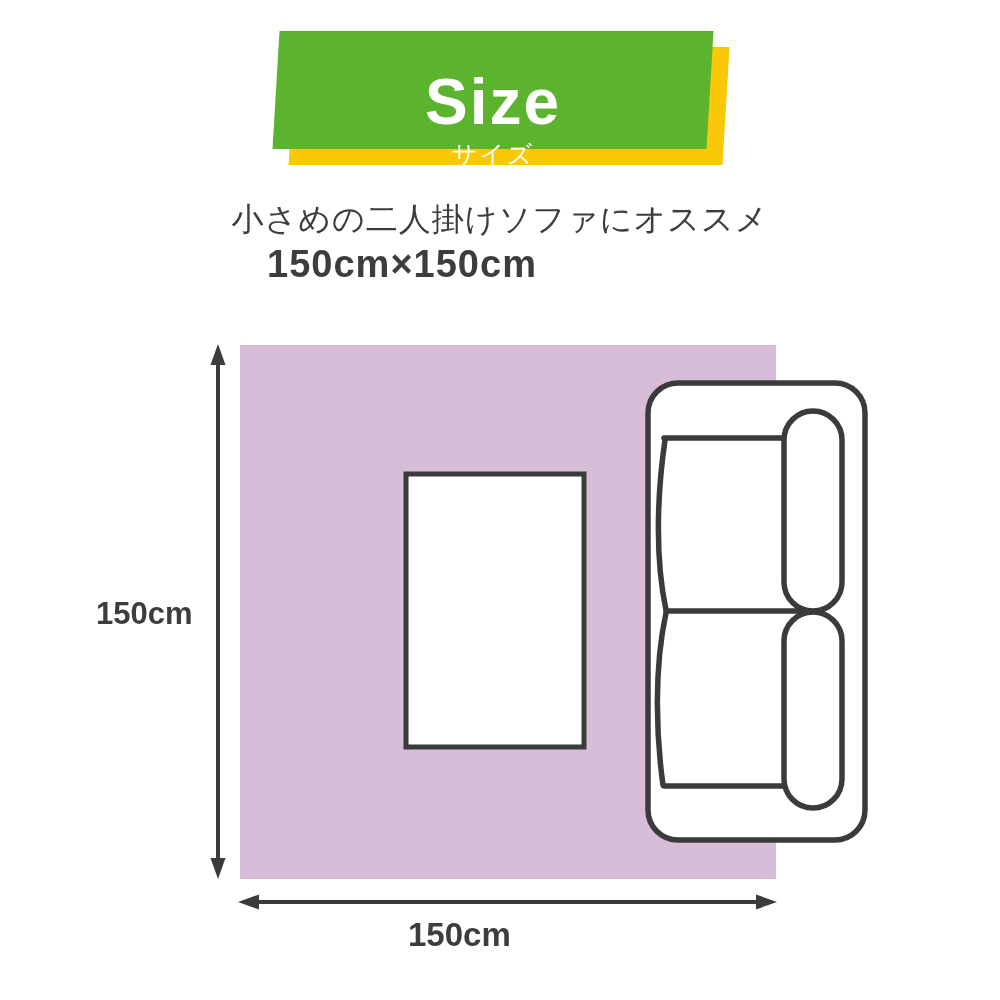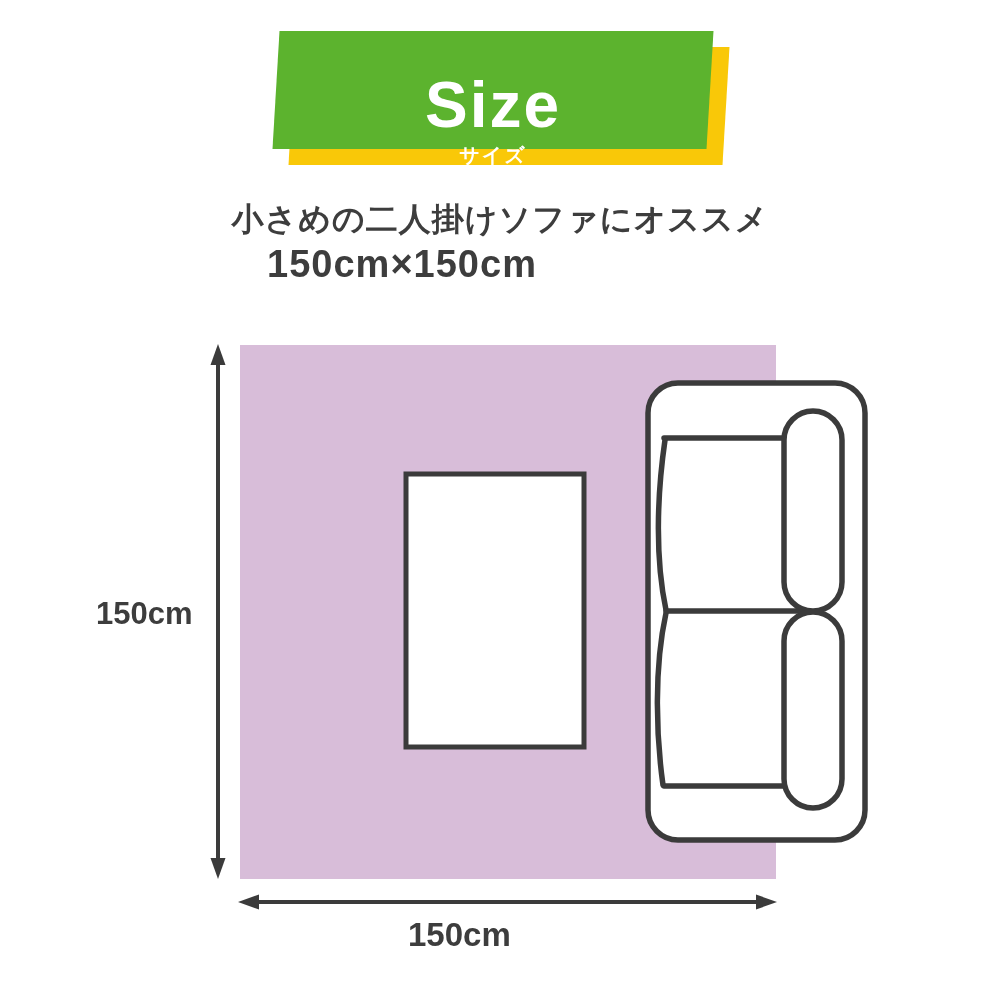--- a/index.html
+++ b/index.html
@@ -21,26 +21,26 @@
   .banner-text{
     position:absolute;left:276px;top:31px;width:434px;height:127px;
     display:flex;flex-direction:column;align-items:center;justify-content:center;
     color:#ffffff;text-align:center;margin-top:23px;
   }
   .banner-title{
     font-size:64px;font-weight:bold;line-height:1;letter-spacing:2px;
     margin-top:2px;
   }
   .banner-sub{
-    font-size:20px;font-weight:bold;line-height:1;margin-top:8px;letter-spacing:2px;
+    font-size:25px;font-weight:normal;line-height:1;margin-top:8px;letter-spacing:2px;
   }
   
   .desc-line1{
     position:absolute;left:0;top:198px;width:1000px;text-align:center;
-    color:var(--text-dark);font-size:32px;font-weight:700;letter-spacing:1px;
+    color:var(--text-dark);font-size:32px;font-weight:400;letter-spacing:1px;
   }
   .desc-line2{
     position:absolute;left:0;top:243px;width:804px;text-align:center;
     color:var(--text-dark);font-size:38px;font-weight:600;letter-spacing:1px;
   }
   
   .diagram-svg{position:absolute;left:0;top:0;width:1000px;height:1000px;}
   .dim-label{
     position:absolute;color:var(--text-dark);font-weight:bold;text-align:left;
   }

